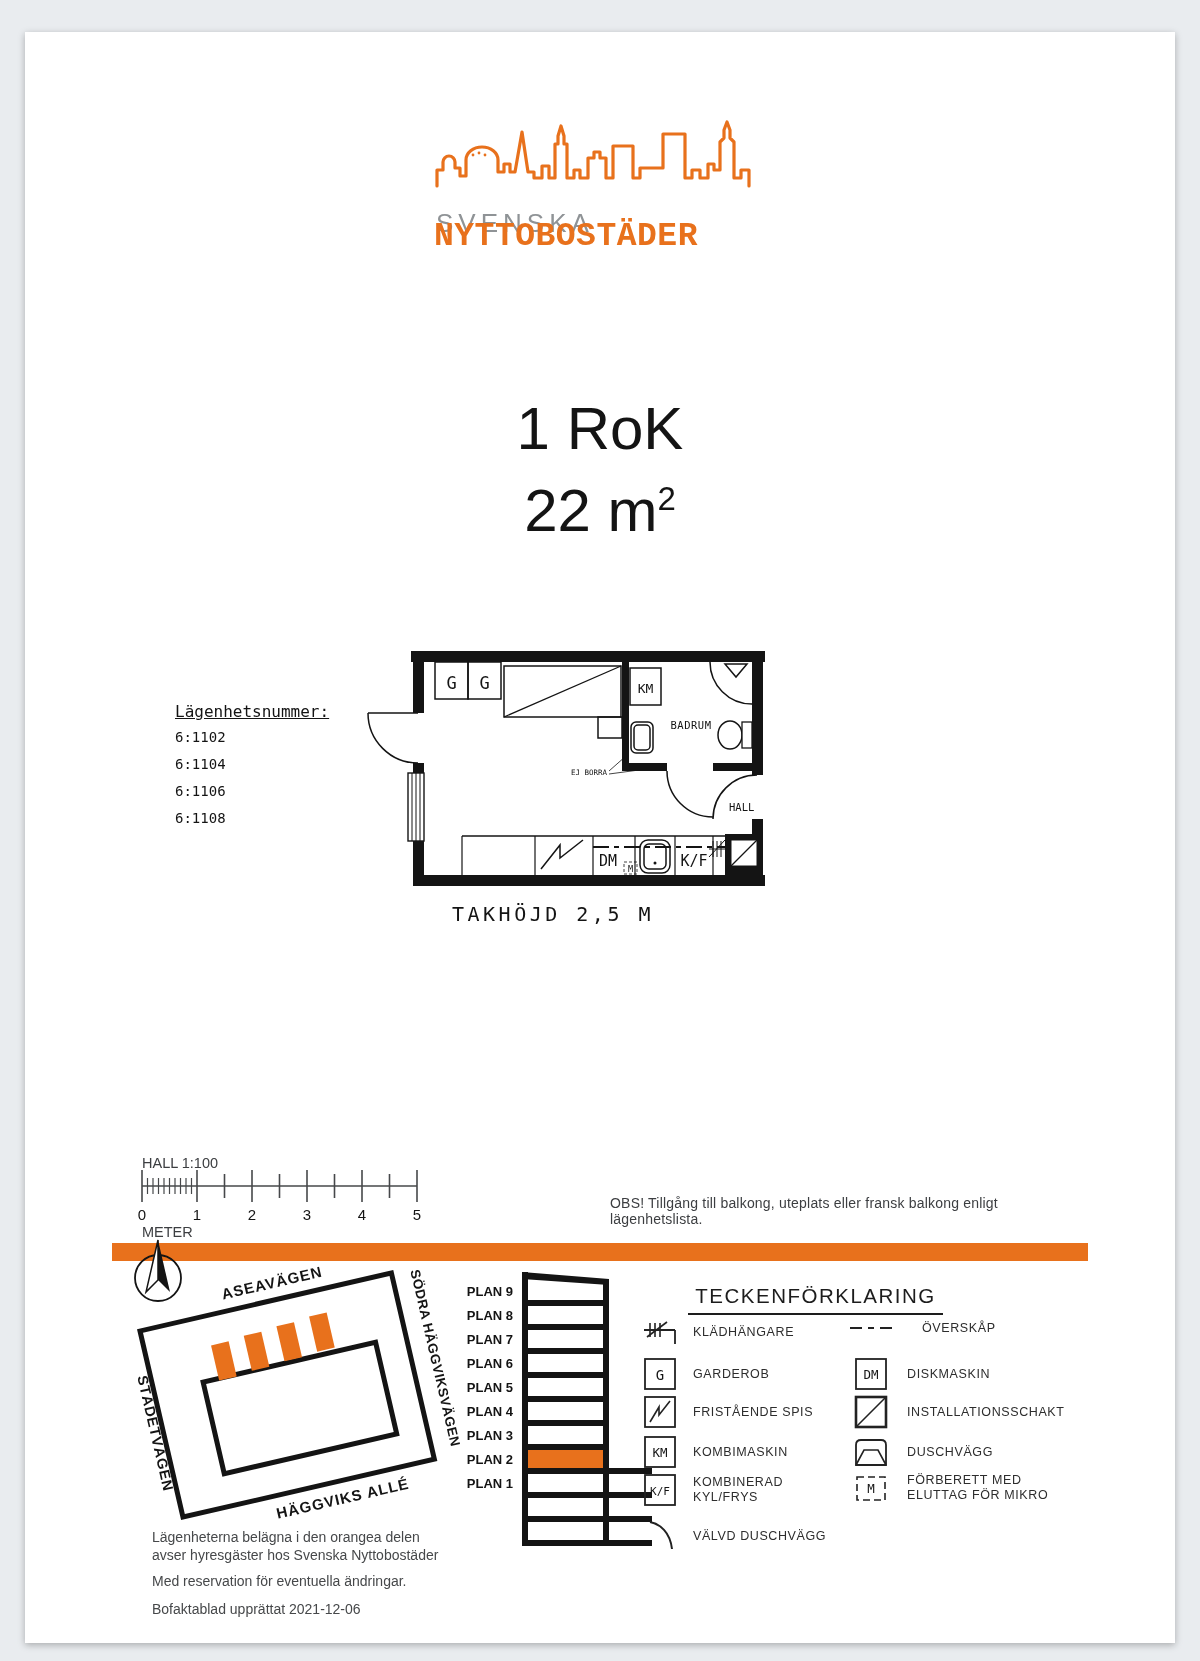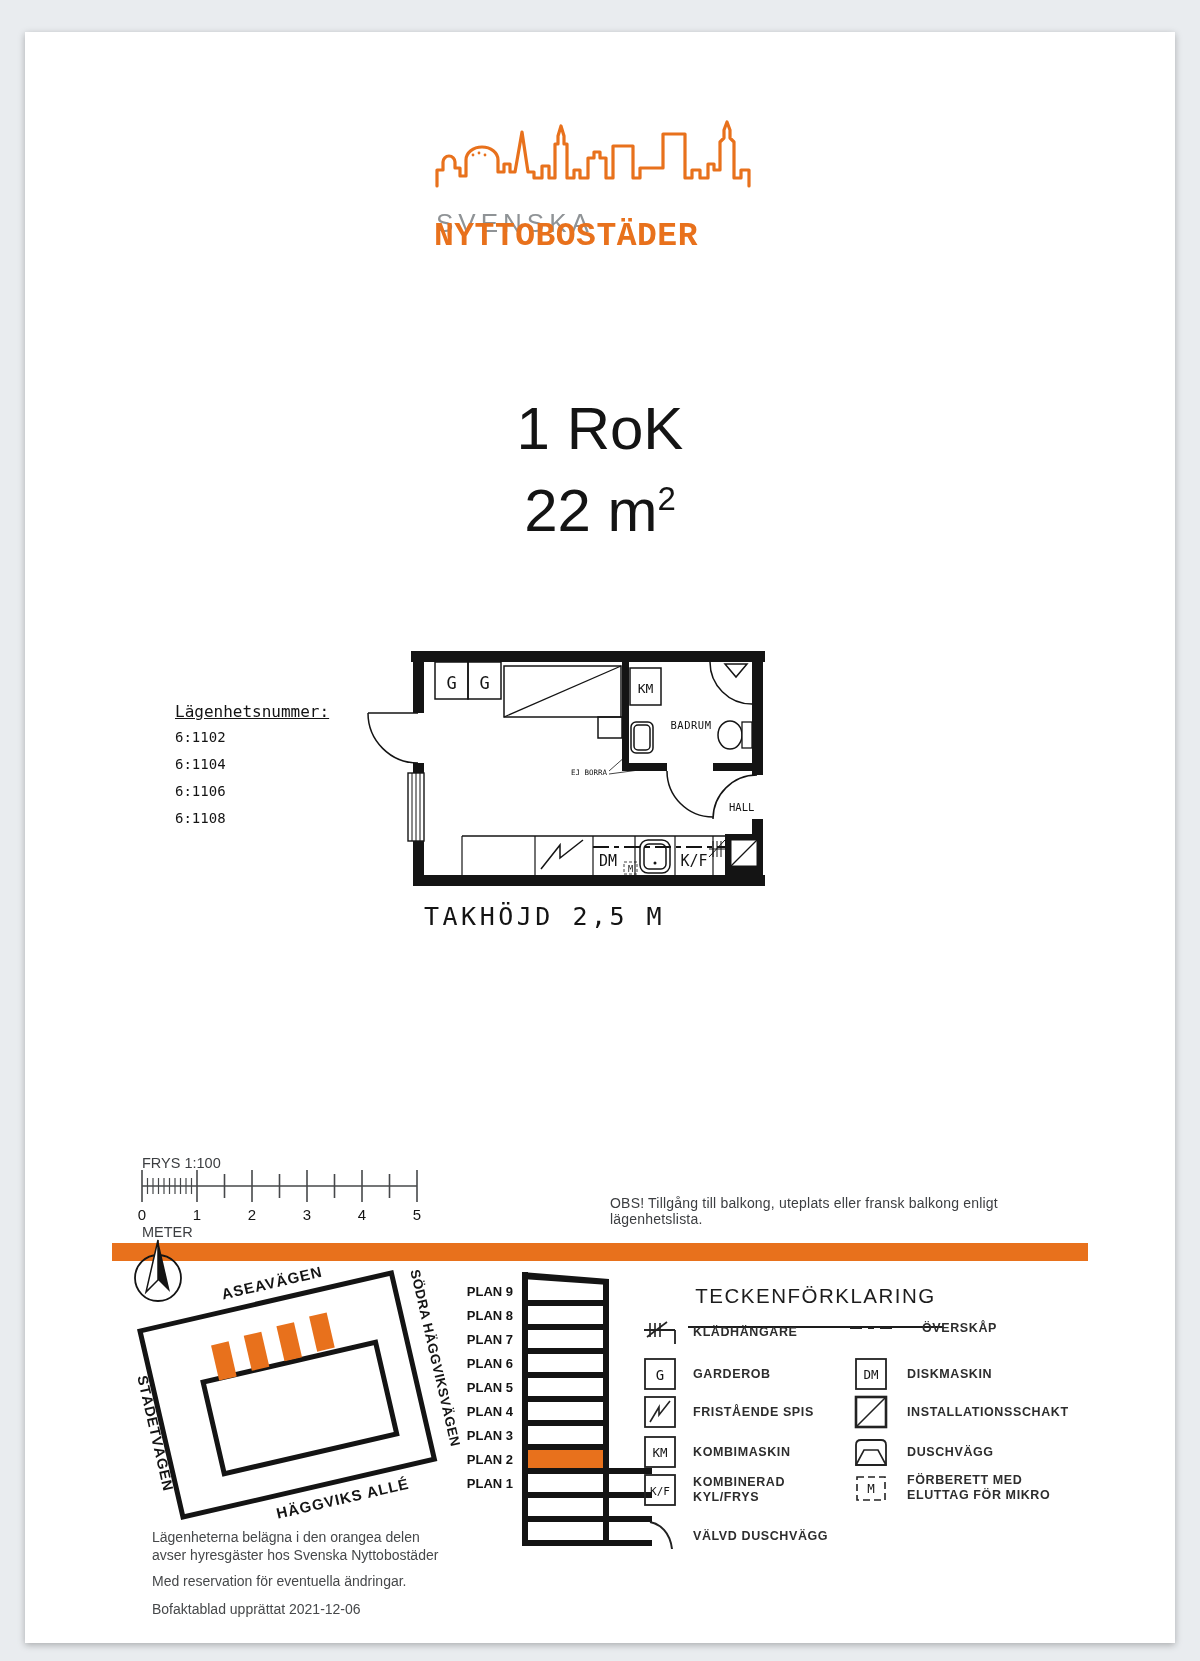--- a/index.html
+++ b/index.html
@@ -8,30 +8,30 @@
   .abs{position:absolute;}
   .paper{position:absolute;left:25px;top:32px;width:1150px;height:1611px;
          background:#ffffff;box-shadow:0 2px 7px rgba(0,0,0,.28);}
   .logo-word1{font-size:26px;letter-spacing:5px;color:#8f9396;font-weight:400;}
   .logo-word2{font-size:33px;font-weight:bold;letter-spacing:.5px;color:#e8711c;}
   .title-block{width:300px;text-align:center;font-size:60px;color:#141414;line-height:70px;}
   .title-block sup{font-size:.55em;}
   .mono{font-family:"DejaVu Sans Mono",monospace;color:#141414;}
   .apt-label{font-size:16px;}
   .apt-num{font-size:14px;}
-  .takhojd{font-size:25px;letter-spacing:3.5px;}
+  .takhojd{font-size:20px;letter-spacing:3.5px;margin-left:28px;}
   .small-label{font-size:14.5px;color:#3c3e41;}
   .obs{font-size:14px;color:#3c3e41;letter-spacing:.2px;}
   .orange-bar{height:18px;}
   .footer-text{font-size:14px;color:#46484a;line-height:18px;}
   .legend-title{font-size:20.5px;letter-spacing:1.5px;color:#1c1c1c;text-align:center;
-                border-bottom:2px solid #1d1d1d;padding-bottom:18px;}
+                border-bottom:2px solid #1d1d1d;padding-bottom:5px;}
   .lrow{display:flex;align-items:center;gap:13px;}
   .lrow .symcell{flex:0 0 auto;display:flex;align-items:center;justify-content:center;}
-  .lrow .lab{font-size:12.5px;letter-spacing:.6px;color:#2d2d2d;font-weight:700;line-height:15px;}
+  .lrow .lab{font-size:12.5px;letter-spacing:.6px;color:#2d2d2d;font-weight:400;line-height:15px;}
   svg text{font-family:"DejaVu Sans Mono",monospace;fill:#141414;}
   svg text.ui{font-family:"Liberation Sans",sans-serif;}
   .plan-stroke{fill:none;stroke:#141414;stroke-width:1.5px;}
 </style>
 </head>
 <body>
 
 <div id="page">
   <div class="paper"></div>
 
@@ -148,21 +148,21 @@
 
     <g>
       <rect x="312" y="183" width="38" height="41" fill="#141414"></rect>
       <rect x="318" y="189" width="26" height="26" fill="#ffffff" stroke="#141414" stroke-width="1"></rect>
       <line x1="318" y1="215" x2="344" y2="189" stroke="#141414" stroke-width="1.3"></line>
     </g>
   </svg>
 
   <div class="abs mono takhojd" style="left:424px;top:902px;">TAKHÖJD 2,5 M</div>
 
-  <div class="abs small-label" style="left:142px;top:1155px;">FRYS 1:100</div>
+  <div class="abs small-label" style="left:142px;top:1155px;">HALL 1:100</div>
   <svg class="abs" style="left:130px;top:1168px;" width="300" height="64" viewBox="0 0 300 64">
     <line x1="12" y1="18" x2="287" y2="18" stroke="#46484a" stroke-width="1.6"></line>
     <g stroke="#46484a" stroke-width="1.6">
       <line x1="12" y1="2" x2="12" y2="34"></line>
         <line x1="67" y1="2" x2="67" y2="34"></line>
       <line x1="122" y1="2" x2="122" y2="34"></line>
         <line x1="177" y1="2" x2="177" y2="34"></line>
       <line x1="232" y1="2" x2="232" y2="34"></line>
         <line x1="287" y1="2" x2="287" y2="34"></line>
       <line x1="94.5" y1="6" x2="94.5" y2="30"></line>

